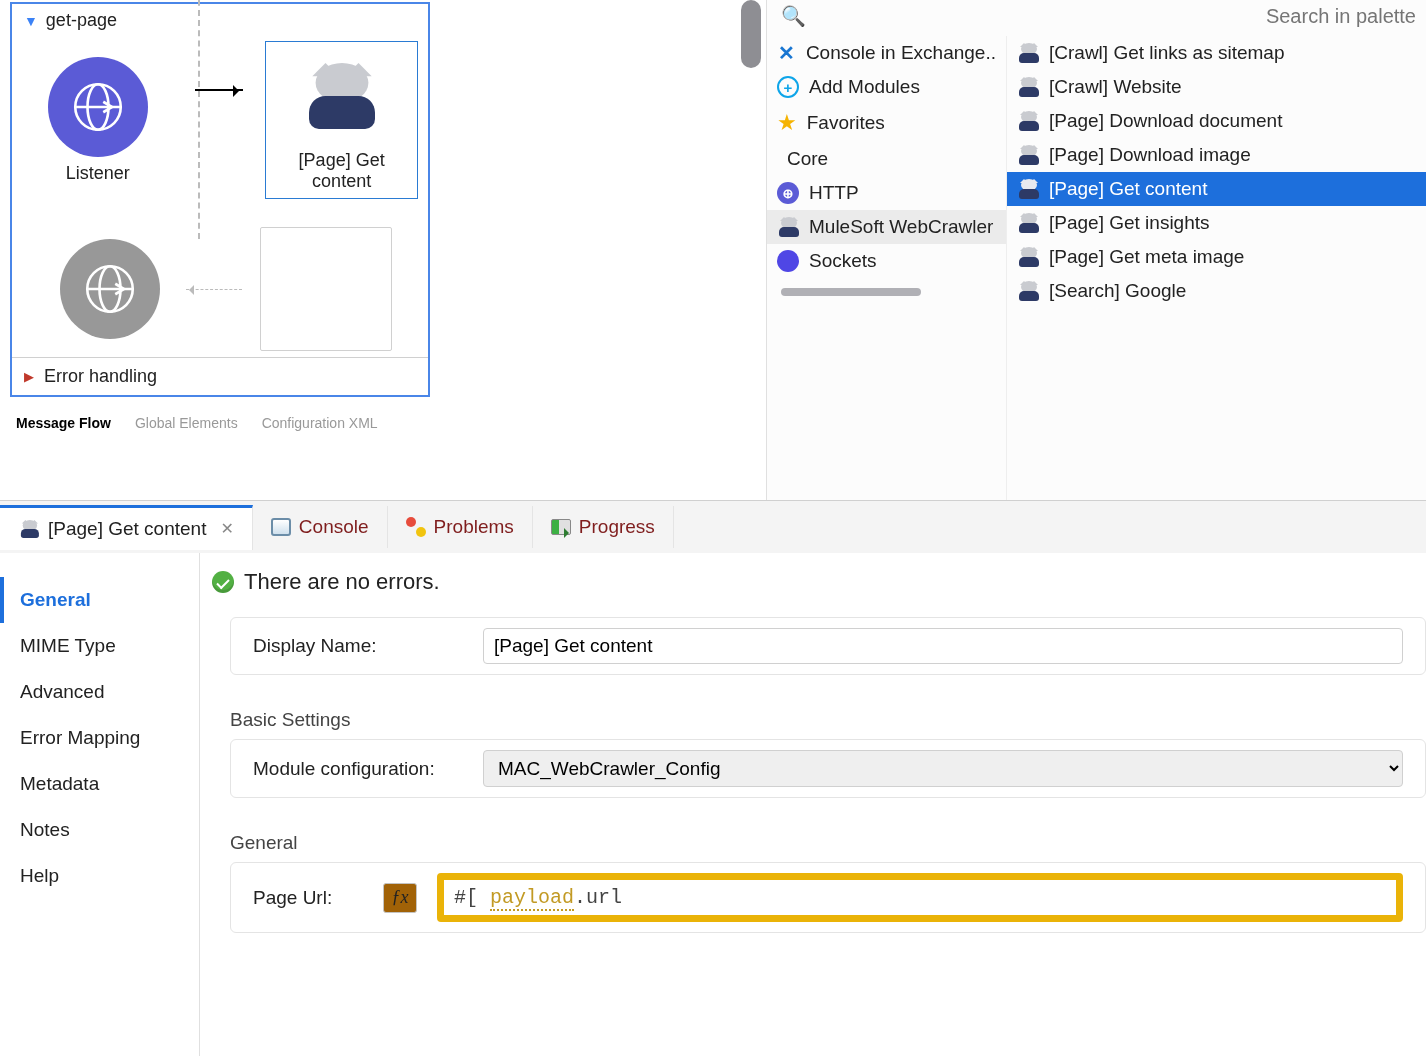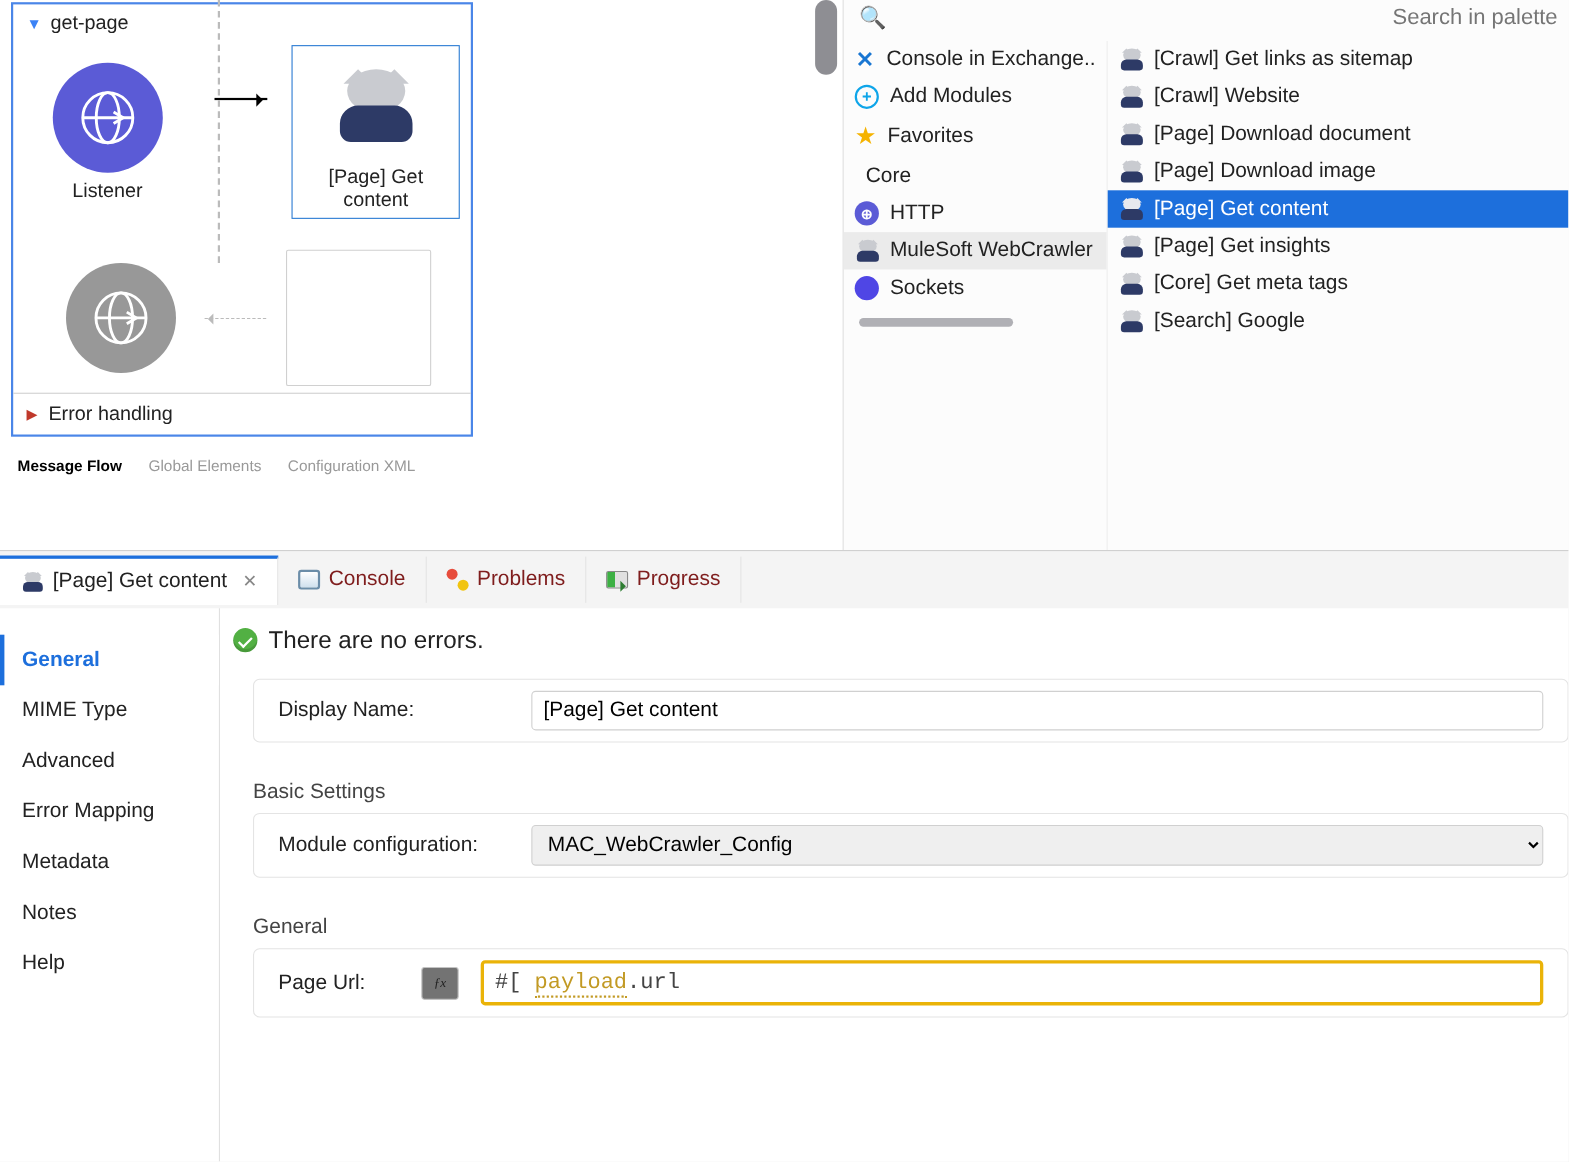--- a/index.html
+++ b/index.html
@@ -64,22 +64,22 @@
 .b-side-item.active { color: #1d6fdc; font-weight: 600; border-left: 4px solid #1d6fdc; background: #fff; padding-left: 16px; }
 .b-main { flex: 1; padding: 16px 0 0 8px; overflow: auto; }
 .status-row { display: flex; align-items: center; gap: 10px; font-size: 22px; margin-bottom: 22px; padding-left: 4px; }
 .ok-circle { width: 22px; height: 22px; border-radius: 50%; background: #52b043; position: relative; box-shadow: inset 0 -3px 0 rgba(0,0,0,.12); }
 .ok-circle::after { content:""; position:absolute; left:5px; top:8px; width:10px; height:5px; border-left:2.5px solid #fff; border-bottom:2.5px solid #fff; transform: rotate(-45deg); }
 .form-row { display: flex; align-items: center; gap: 20px; padding: 10px 22px; font-size: 19px; }
 .form-row label { min-width: 210px; }
 .form-row input, .form-row select { flex: 1; font-size: 19px; padding: 6px 10px; border: 1px solid #d0d0d0; border-radius: 4px; }
 .section-title { font-size: 19px; padding: 18px 22px 8px 22px; color: #444; }
 .group-box { border: 1px solid #e4e4e4; border-radius: 6px; margin: 0 0 16px 22px; }
-.fx-btn { width: 34px; height: 30px; border: 1px solid #c3c3c3; background: #737373; border-radius: 3px; display: flex; align-items: center; justify-content: center; font-style: italic; font-family: serif; font-size: 12px; }
-.expr-input { background: #fff; border: 3px solid #eab308; border-radius: 4px; padding: 6px 10px; flex: 1; font-family: "Courier New", monospace; font-size: 20px; }
+.fx-btn { width: 34px; height: 30px; border: 1px solid #c3c3c3; background: #a16207; border-radius: 3px; display: flex; align-items: center; justify-content: center; font-style: italic; font-family: serif; font-size: 18px; }
+.expr-input { background: #fff; border: 7px solid #eab308; border-radius: 4px; padding: 6px 10px; flex: 1; font-family: "Courier New", monospace; font-size: 20px; }
 .expr-input .hash { color: #444; }
 .expr-input .payload { color: #c29a24; border-bottom: 2px dotted #c29a24; }
 .expr-input .dot { color: #444; }
 .expr-input .url { color: #444; }
 
 .globe-svg { width: 56px; height: 56px; }
 
 .cat-glyph { width: 24px; height: 24px; position: relative; }
 .cat-glyph .head { width: 16px; height: 12px; background: #c9cbd0; border-radius: 50%; position: absolute; top: 2px; left: 4px; }
 .cat-glyph .ear1, .cat-glyph .ear2 { width:0; height:0; border:4px solid transparent; border-bottom-color:#c9cbd0; position:absolute; top:-2px; }
@@ -267,21 +267,21 @@
           </div>
         <div class="plist-item">
             <span class="cat-img">
               <span class="cat-glyph">
                 <span class="ear1"></span>
                 <span class="ear2"></span>
                 <span class="head"></span>
                 <span class="body"></span>
               </span>
             </span>
-            <span>[Core] Get meta tags</span>
+            <span>[Page] Get meta image</span>
           </div>
         <div class="plist-item">
             <span class="cat-img">
               <span class="cat-glyph">
                 <span class="ear1"></span>
                 <span class="ear2"></span>
                 <span class="head"></span>
                 <span class="body"></span>
               </span>
             </span>

